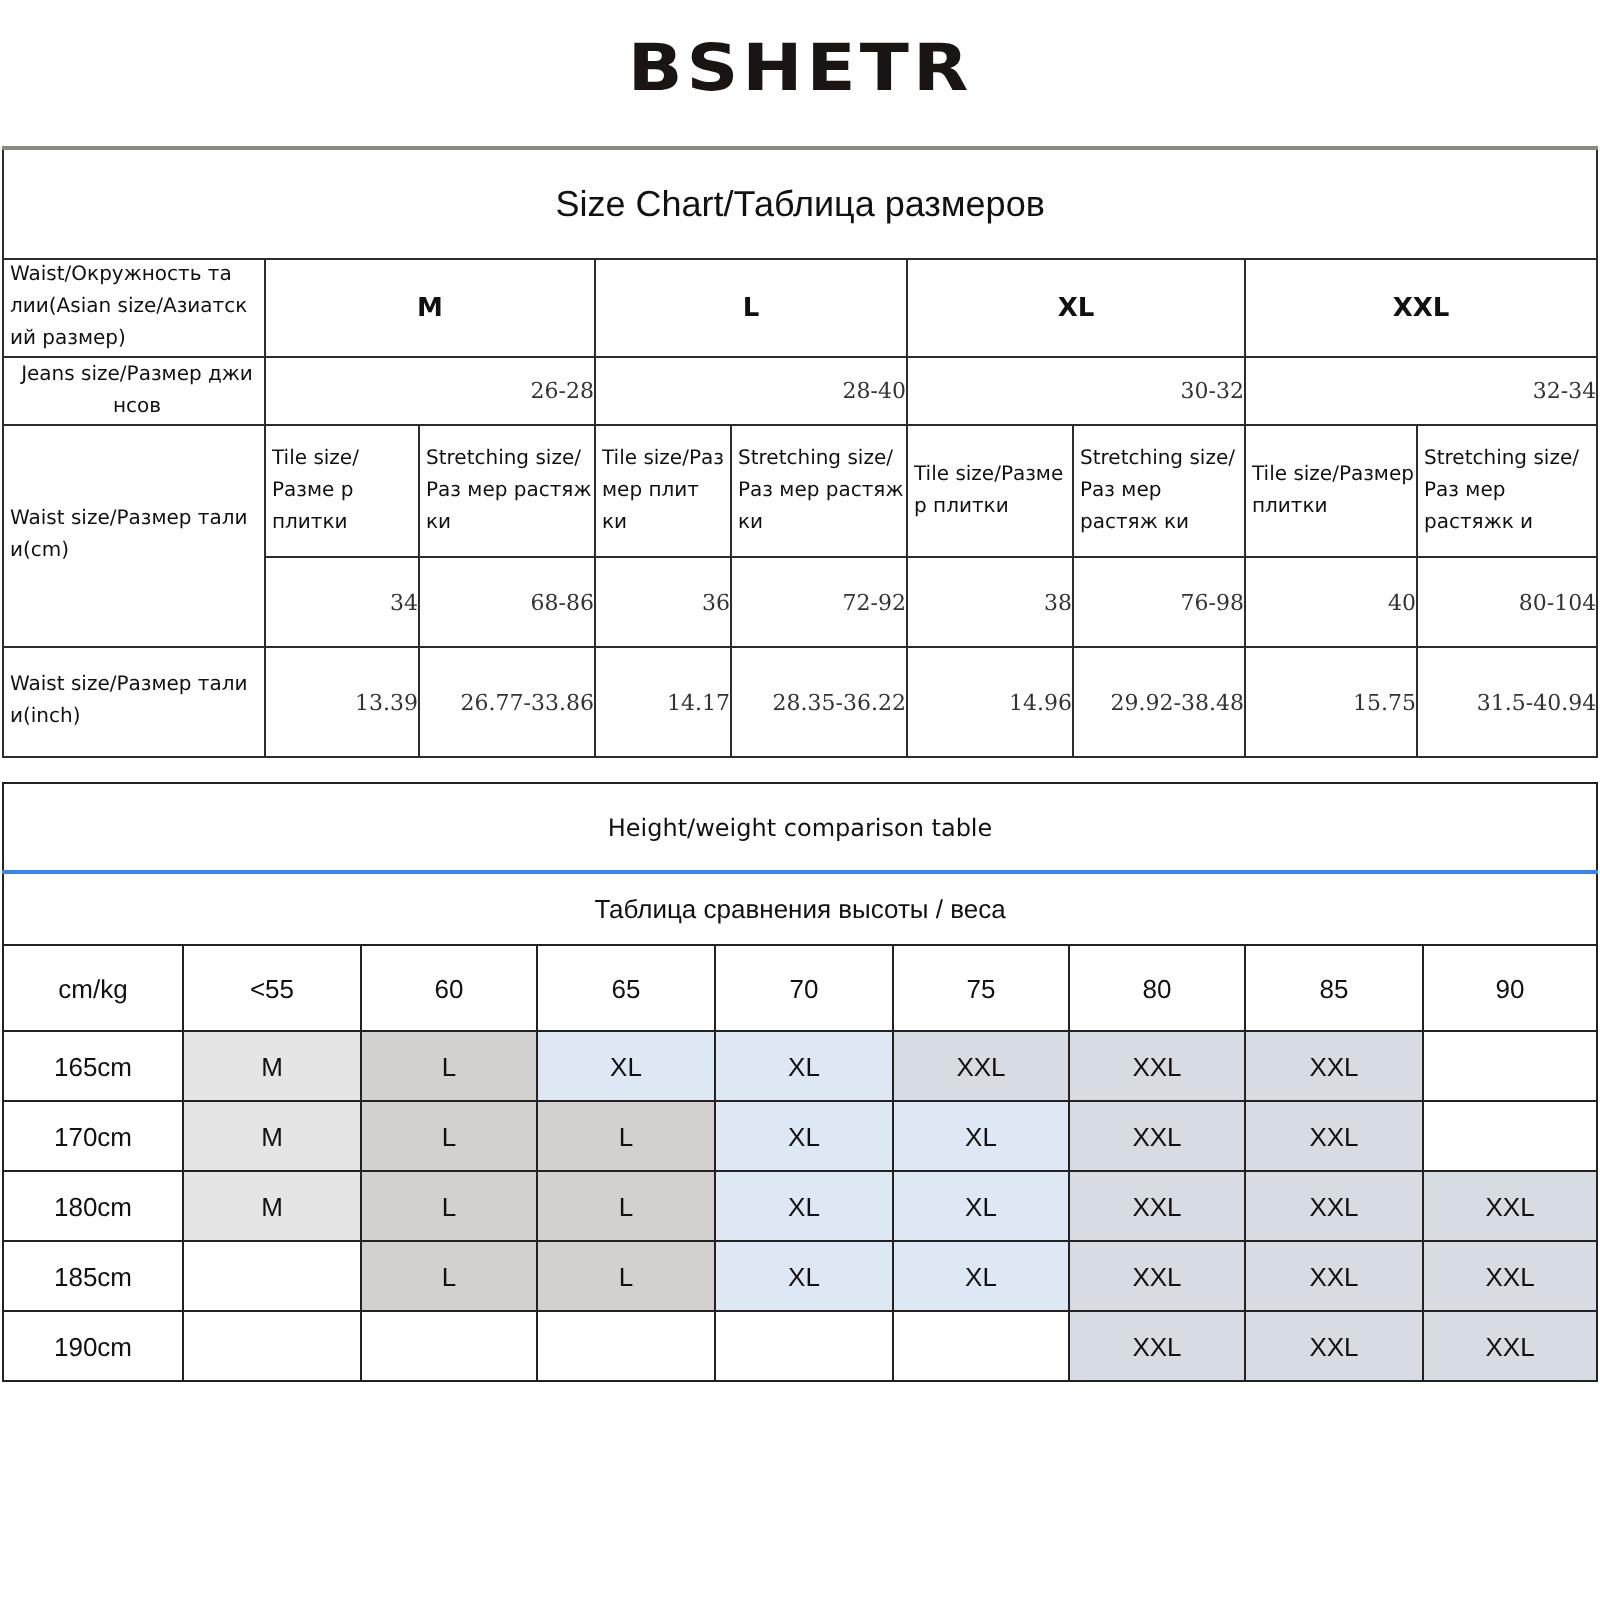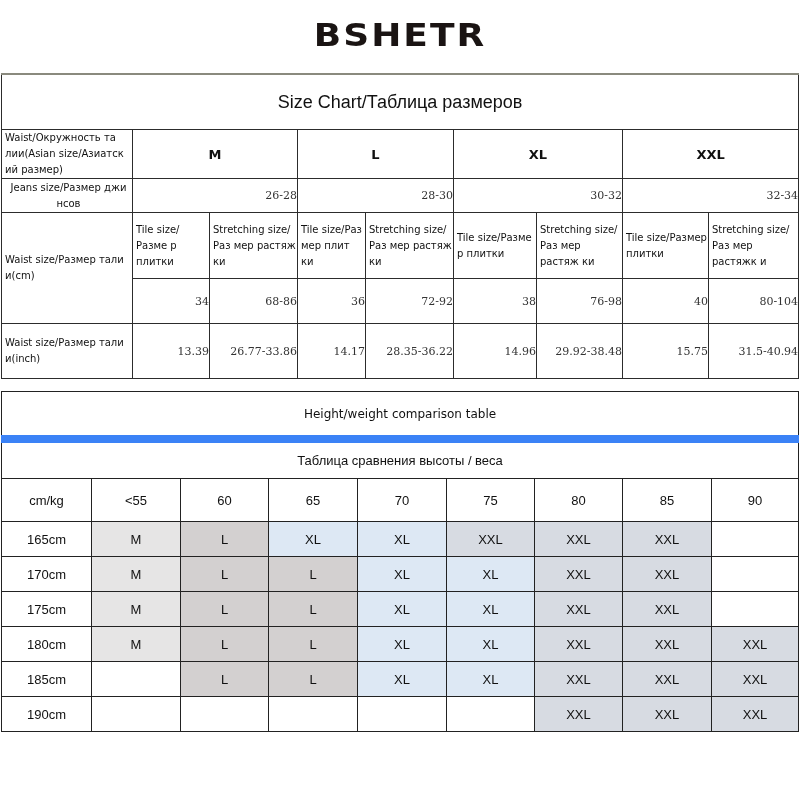--- a/index.html
+++ b/index.html
@@ -11,21 +11,21 @@
   .t1 td { border:1.5px solid #2c2c2c; text-align:center; vertical-align:middle; padding:0; overflow:hidden; }
   .t1 .title-cell { height:54px; font-size:18px; border-top:2px solid #8a8a7e; }
   .t1 .lbl { font-family:"DejaVu Sans", sans-serif; font-size:10px; line-height:16px; text-align:left; padding-left:3px;margin-top:24px; }
   .t1 .sz { font-family:"DejaVu Sans", sans-serif; font-size:13px; font-weight:bold; }
   .t1 .sub { font-family:"DejaVu Sans", sans-serif; font-size:10px; line-height:16px; text-align:left; padding-left:3px; }
   .t1 .num { font-family:"DejaVu Serif", serif; font-size:11px; color:#333;text-align:right; }
 
   
   .t2 { position:absolute; left:1px; top:391px; width:797px; border-collapse:collapse; table-layout:fixed; }
   .t2 td { border:1.5px solid #222; text-align:center; vertical-align:middle; padding:0; font-size:13px; }
-  .t2 .title1 { height:43px; border-bottom:8px solid #3b82f6; font-family:"DejaVu Sans", sans-serif; font-size:12px; }
+  .t2 .title1 { height:43px; border-bottom:2px solid #3b82f6; font-family:"DejaVu Sans", sans-serif; font-size:12px; }
   .t2 .title2 { height:35px; border-top:none; font-size:13px; }
   .t2 .hdr td { height:42px; font-size:13px; }
   .t2 .row td { height:34px; }
   .c-M { background:#e6e5e5; }
   .c-L { background:#d3d0d0; }
   .c-XL { background:#dde8f4; }
   .c-XXL { background:#d7dbe2; }
   .c- { background:#ffffff; }
 </style>
 </head>
@@ -52,21 +52,21 @@
   <tr style="height:48px">
     <td class="lbl">Waist/Окружность та лии(Asian size/Азиатск ий размер)</td>
     <td colspan="2" class="sz">M</td>
     <td colspan="2" class="sz">L</td>
     <td colspan="2" class="sz">XL</td>
     <td colspan="2" class="sz">XXL</td>
   </tr>
   <tr style="height:34px">
     <td class="lbl" style="text-align:center">Jeans size/Размер джи нсов</td>
     <td colspan="2" class="num">26-28</td>
-    <td colspan="2" class="num">28-30</td>
+    <td colspan="2" class="num">28-40</td>
     <td colspan="2" class="num">30-32</td>
     <td colspan="2" class="num">32-34</td>
   </tr>
   <tr style="height:66px">
     <td rowspan="2" class="lbl">Waist size/Размер тали и(cm)</td>
     <td class="sub">Tile size/Разме р плитки</td>
     <td class="sub">Stretching size/Раз мер растяж ки</td>
     <td class="sub">Tile size/Раз мер плит ки</td>
     <td class="sub">Stretching size/Раз мер растяж ки</td>
     <td class="sub">Tile size/Разме р плитки</td>
@@ -146,31 +146,20 @@
         <td class="c-M" style="background: rgb(230, 229, 229);">M</td>
         <td class="c-L" style="background: rgb(211, 208, 208);">L</td>
         <td class="c-L" style="background: rgb(211, 208, 208);">L</td>
         <td class="c-XL" style="background: rgb(221, 232, 244);">XL</td>
         <td class="c-XL" style="background: rgb(221, 232, 244);">XL</td>
         <td class="c-XXL" style="background: rgb(215, 219, 226);">XXL</td>
         <td class="c-XXL" style="background: rgb(215, 219, 226);">XXL</td>
         <td class="c-"></td>
       </tr>
       <tr class="row">
-        <td>175cm</td>
-        <td class="c-M" style="background: rgb(230, 229, 229);">M</td>
-        <td class="c-L" style="background: rgb(211, 208, 208);">L</td>
-        <td class="c-L" style="background: rgb(211, 208, 208);">L</td>
-        <td class="c-XL" style="background: rgb(221, 232, 244);">XL</td>
-        <td class="c-XL" style="background: rgb(221, 232, 244);">XL</td>
-        <td class="c-XXL" style="background: rgb(215, 219, 226);">XXL</td>
-        <td class="c-XXL" style="background: rgb(215, 219, 226);">XXL</td>
-        <td class="c-"></td>
-      </tr>
-      <tr class="row">
         <td>180cm</td>
         <td class="c-M" style="background: rgb(230, 229, 229);">M</td>
         <td class="c-L" style="background: rgb(211, 208, 208);">L</td>
         <td class="c-L" style="background: rgb(211, 208, 208);">L</td>
         <td class="c-XL" style="background: rgb(221, 232, 244);">XL</td>
         <td class="c-XL" style="background: rgb(221, 232, 244);">XL</td>
         <td class="c-XXL" style="background: rgb(215, 219, 226);">XXL</td>
         <td class="c-XXL" style="background: rgb(215, 219, 226);">XXL</td>
         <td class="c-XXL" style="background: rgb(215, 219, 226);">XXL</td>
       </tr>

